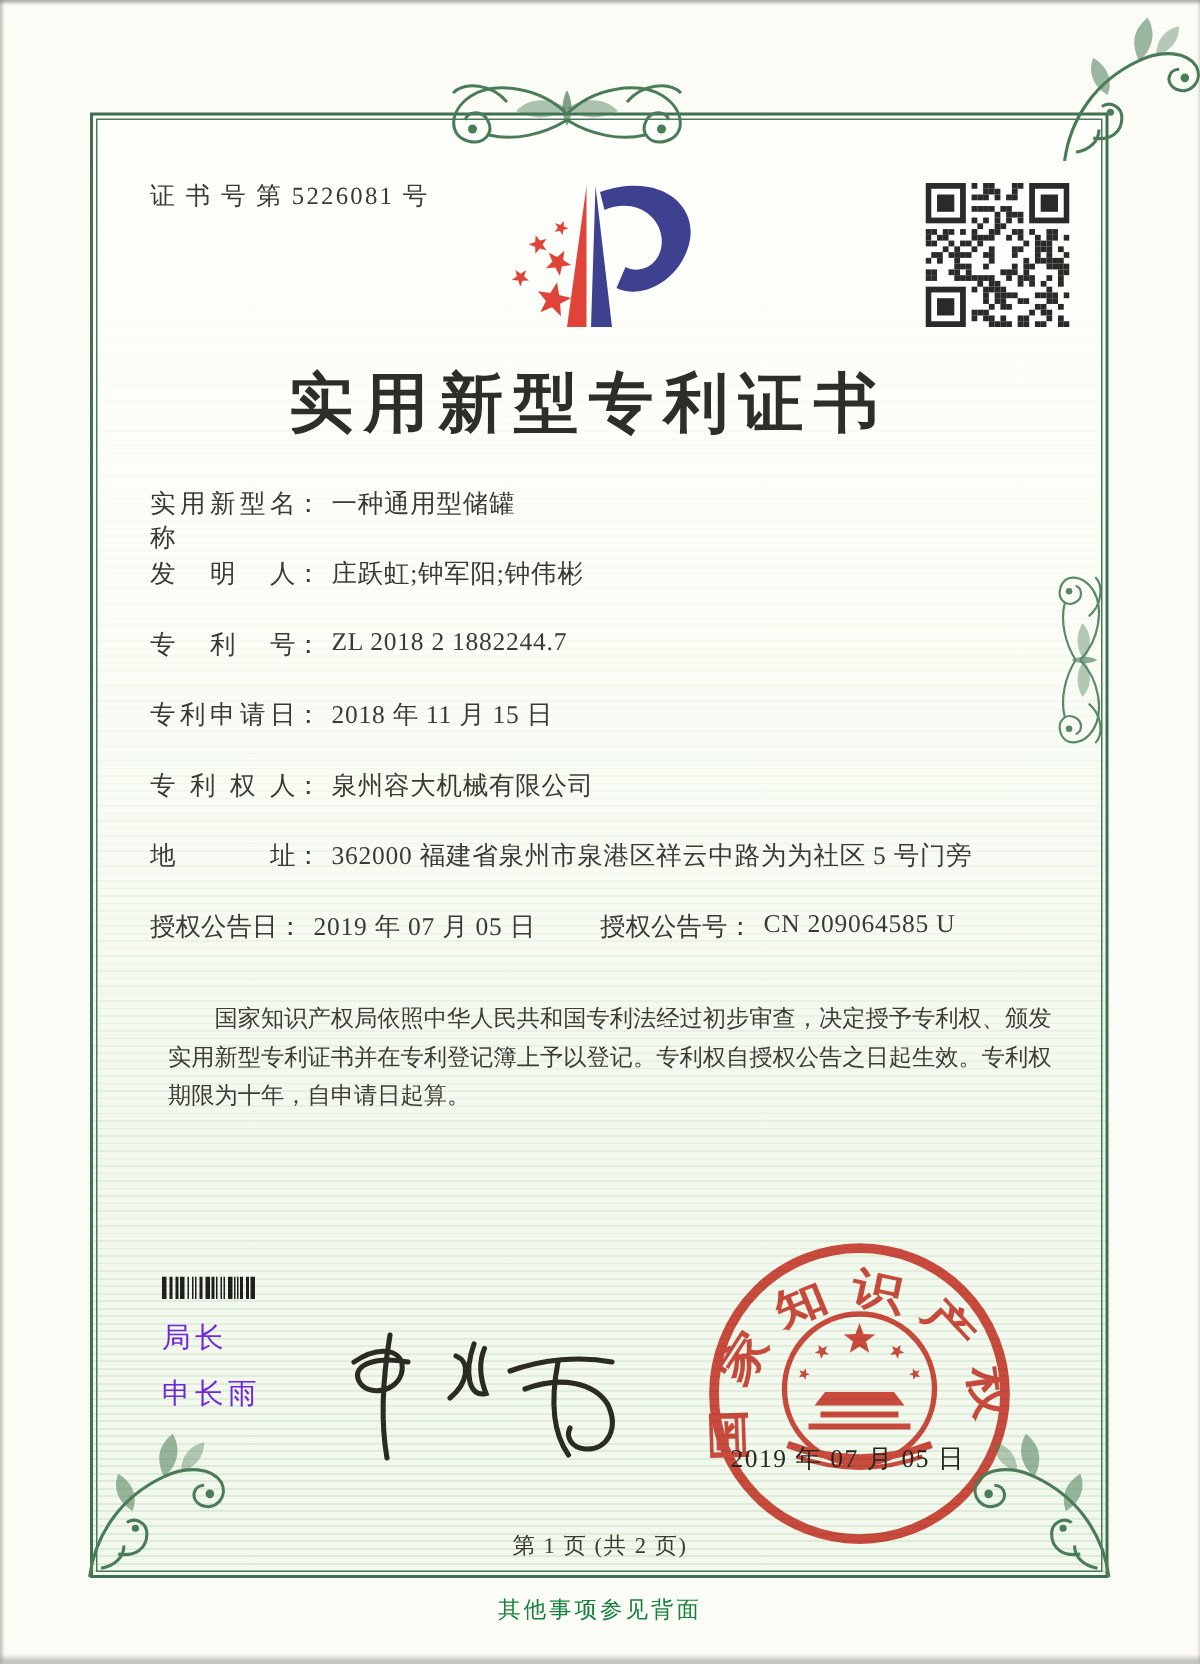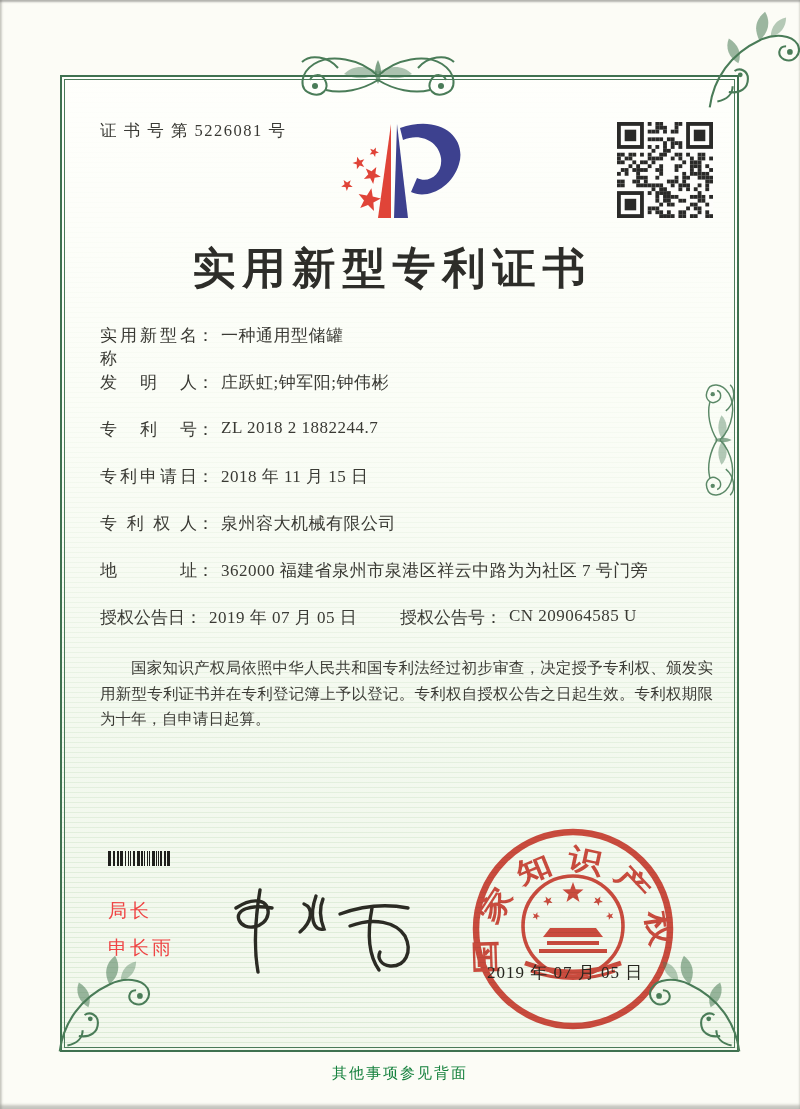--- a/index.html
+++ b/index.html
@@ -28,23 +28,23 @@
          letter-spacing:7px;color:#2d2d29;}
   .fields{left:100px;top:324px;width:612px;font-size:17px;color:#3a3a34;}
   .f-row{height:47px;display:flex;align-items:flex-start;position:relative;}
   .f-label{display:inline-block;width:97px;text-align:justify;text-align-last:justify;
            -moz-text-align-last:justify;}
   .f-colon{display:inline-block;}
   .f-value{margin-left:7px;letter-spacing:.5px;}
   .pair2{position:absolute;left:300px;top:0;display:flex;}
   .paras{left:100px;top:655px;width:613px;font-size:15.5px;line-height:25.5px;
          text-align:justify;color:#3c3c36;}
-  .paras p{margin:0;text-indent:2em;}
+  .paras p{margin:12px;text-indent:2em;}
   .barcode{left:108px;top:851px;width:62px;height:15px;}
-  .officer{left:108px;top:898px;font-size:19px;letter-spacing:3px;color:#ef4444;}
+  .officer{left:108px;top:879px;font-size:19px;letter-spacing:3px;color:#6d28d9;}
   .officer div{margin-bottom:11px;}
   .signature{left:222px;top:884px;}
   .seal{left:467px;top:823px;mix-blend-mode:multiply;opacity:.9;}
   .seal-date{left:487px;top:961px;font-size:17px;letter-spacing:1px;color:#26261f;z-index:6;}
   .page-info{left:0;right:0;top:1021px;text-align:center;font-size:15px;letter-spacing:1px;color:#3a3a34;}
   .back-note{left:0;right:0;top:1064px;text-align:center;font-size:15px;letter-spacing:2px;color:#15803d;}
   .logo{left:333px;top:116px;}
   .qr{left:617px;top:122px;background:#fdfdfb;}
   .orn{position:absolute;color:#4a7c58;z-index:3;pointer-events:none;}
   .orn-top{left:268px;top:46px;width:220px;height:60px;}
@@ -361,21 +361,21 @@
       <span class="f-value">2018 年 11 月 15 日</span>
     </div>
     <div class="f-row">
       <span class="f-label">专利权人</span>
         <span class="f-colon">：</span>
       <span class="f-value">泉州容大机械有限公司</span>
     </div>
     <div class="f-row">
       <span class="f-label">地址</span>
         <span class="f-colon">：</span>
-      <span class="f-value">362000 福建省泉州市泉港区祥云中路为为社区 7 号门旁</span>
+      <span class="f-value">362000 福建省泉州市泉港区祥云中路为为社区 5 号门旁</span>
     </div>
     <div class="f-row">
       <span>授权公告日</span>
         <span class="f-colon">：</span>
       <span class="f-value">2019 年 07 月 05 日</span>
       <span class="pair2">
         <span>授权公告号</span>
           <span class="f-colon">：</span>
         <span class="f-value">CN 209064585 U</span>
       </span>
@@ -447,15 +447,16 @@
         <rect x="80" y="118" width="52" height="4" stroke="none"></rect>
         <rect x="72" y="126" width="68" height="4" stroke="none"></rect>
         <path d="M58,140 Q106,158 154,140" fill="none" stroke-width="5"></path>
         <path d="M64,148 Q106,163 148,148" fill="none" stroke-width="3"></path>
       </g>
     </g>
   </svg>
 
   <div class="abs seal-date">2019 年 07 月 05 日</div>
 
+  <div class="abs page-info">第 1 页 (共 2 页)</div>
   <div class="abs back-note">其他事项参见背面</div>
 
 </div>
 
 </body></html>

